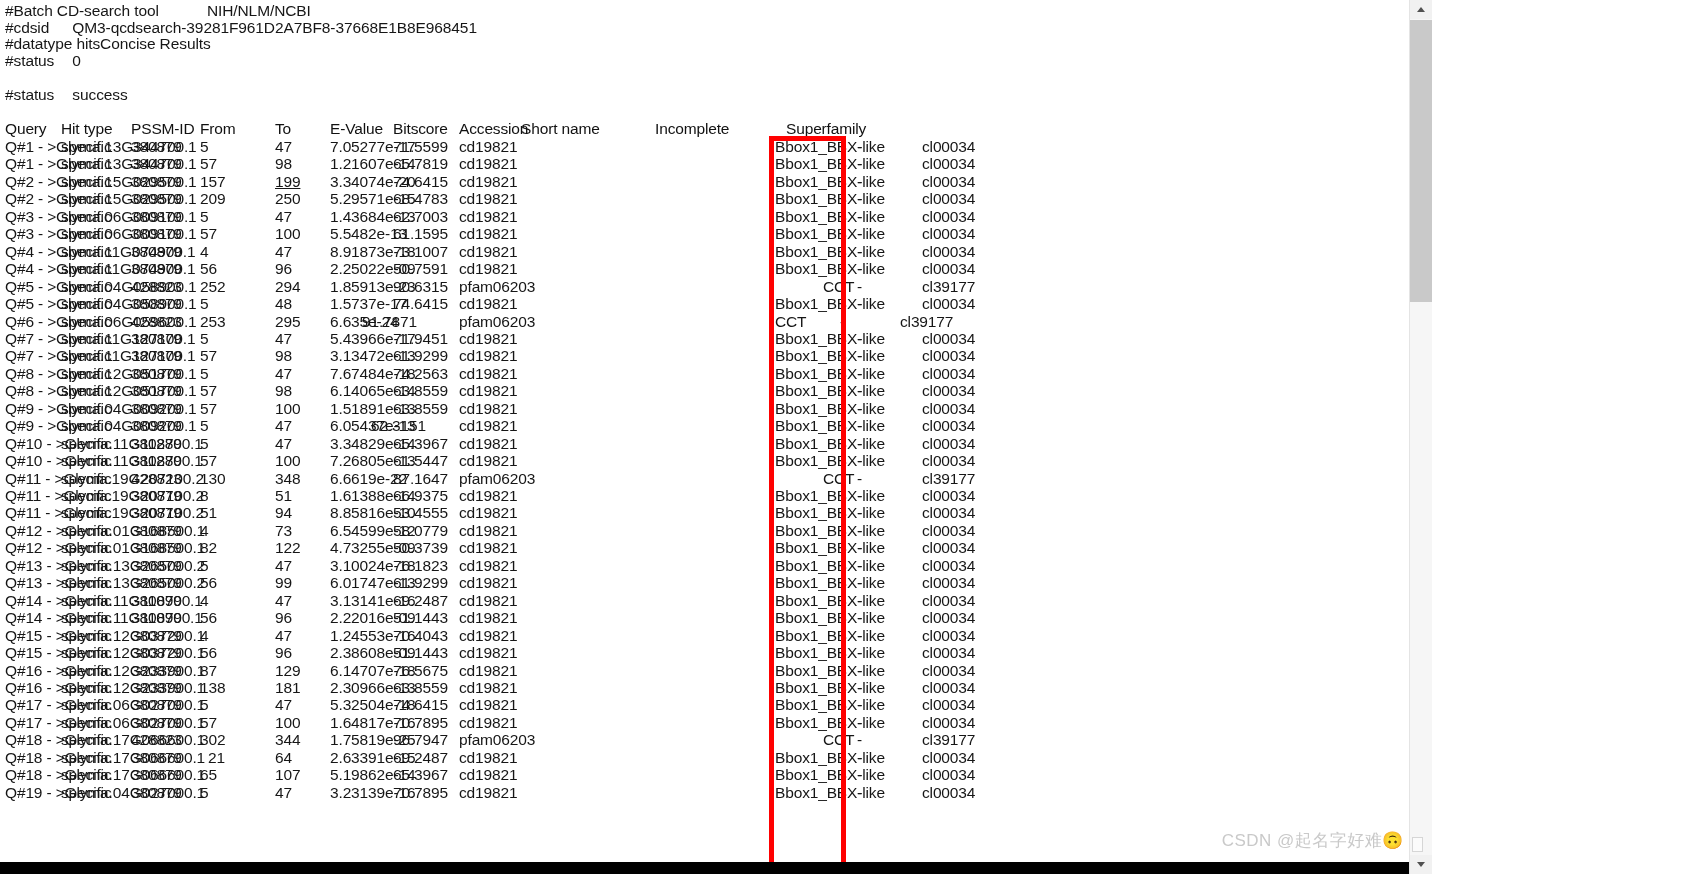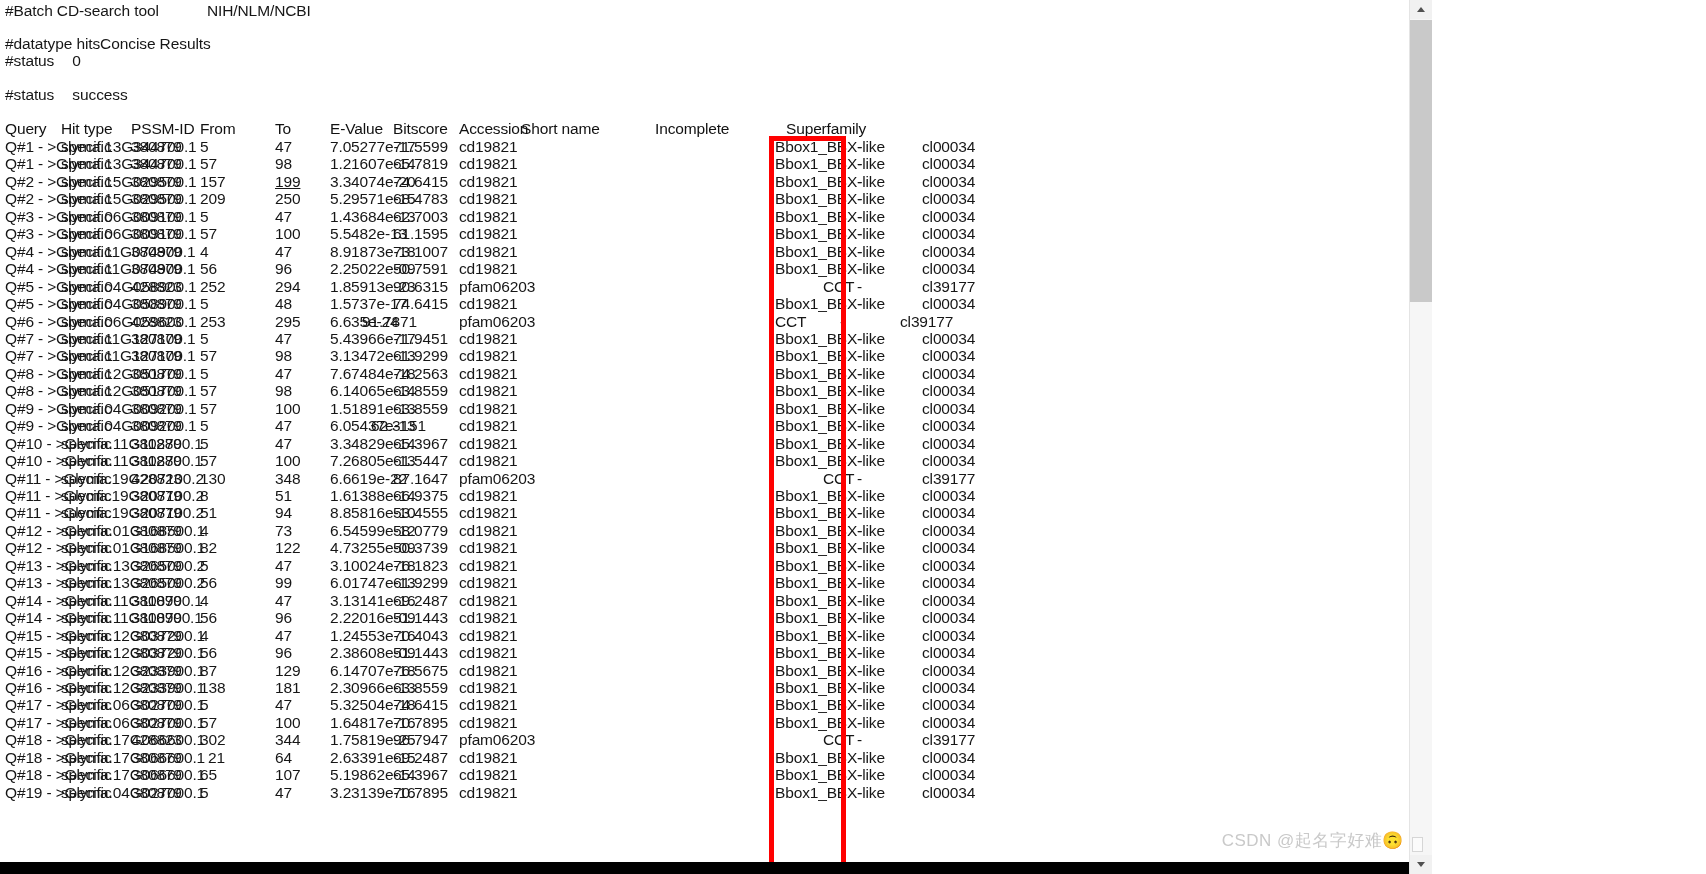--- a/index.html
+++ b/index.html
@@ -160,20 +160,21 @@
   }
 </style>
 </head>
 <body>
 
 <div id="screen">
 
   <div id="doc">
 
     <div class="txt-line meta-line" style="top:3px;"><span>#Batch CD-search tool		NIH/NLM/NCBI</span></div>
+    <div class="txt-line meta-line" style="top:20px;"><span>#cdsid	QM3-qcdsearch-39281F961D2A7BF8-37668E1B8E968451</span></div>
     <div class="txt-line meta-line" style="top:36px;"><span>#datatype hitsConcise Results</span></div>
     <div class="txt-line meta-line" style="top:53px;"><span>#status	0</span></div>
     <div class="txt-line meta-line" style="top:87px;"><span>#status	success</span></div>
 
     <div id="table-area">
         <div class="row hdr" style="top: 119px;">
           <span class="cell" style="left: 5px;">Query</span>
           <span class="cell" style="left: 61px;">Hit type</span>
           <span class="cell" style="left: 131px;">PSSM-ID</span>
           <span class="cell" style="left: 200px;">From</span>

